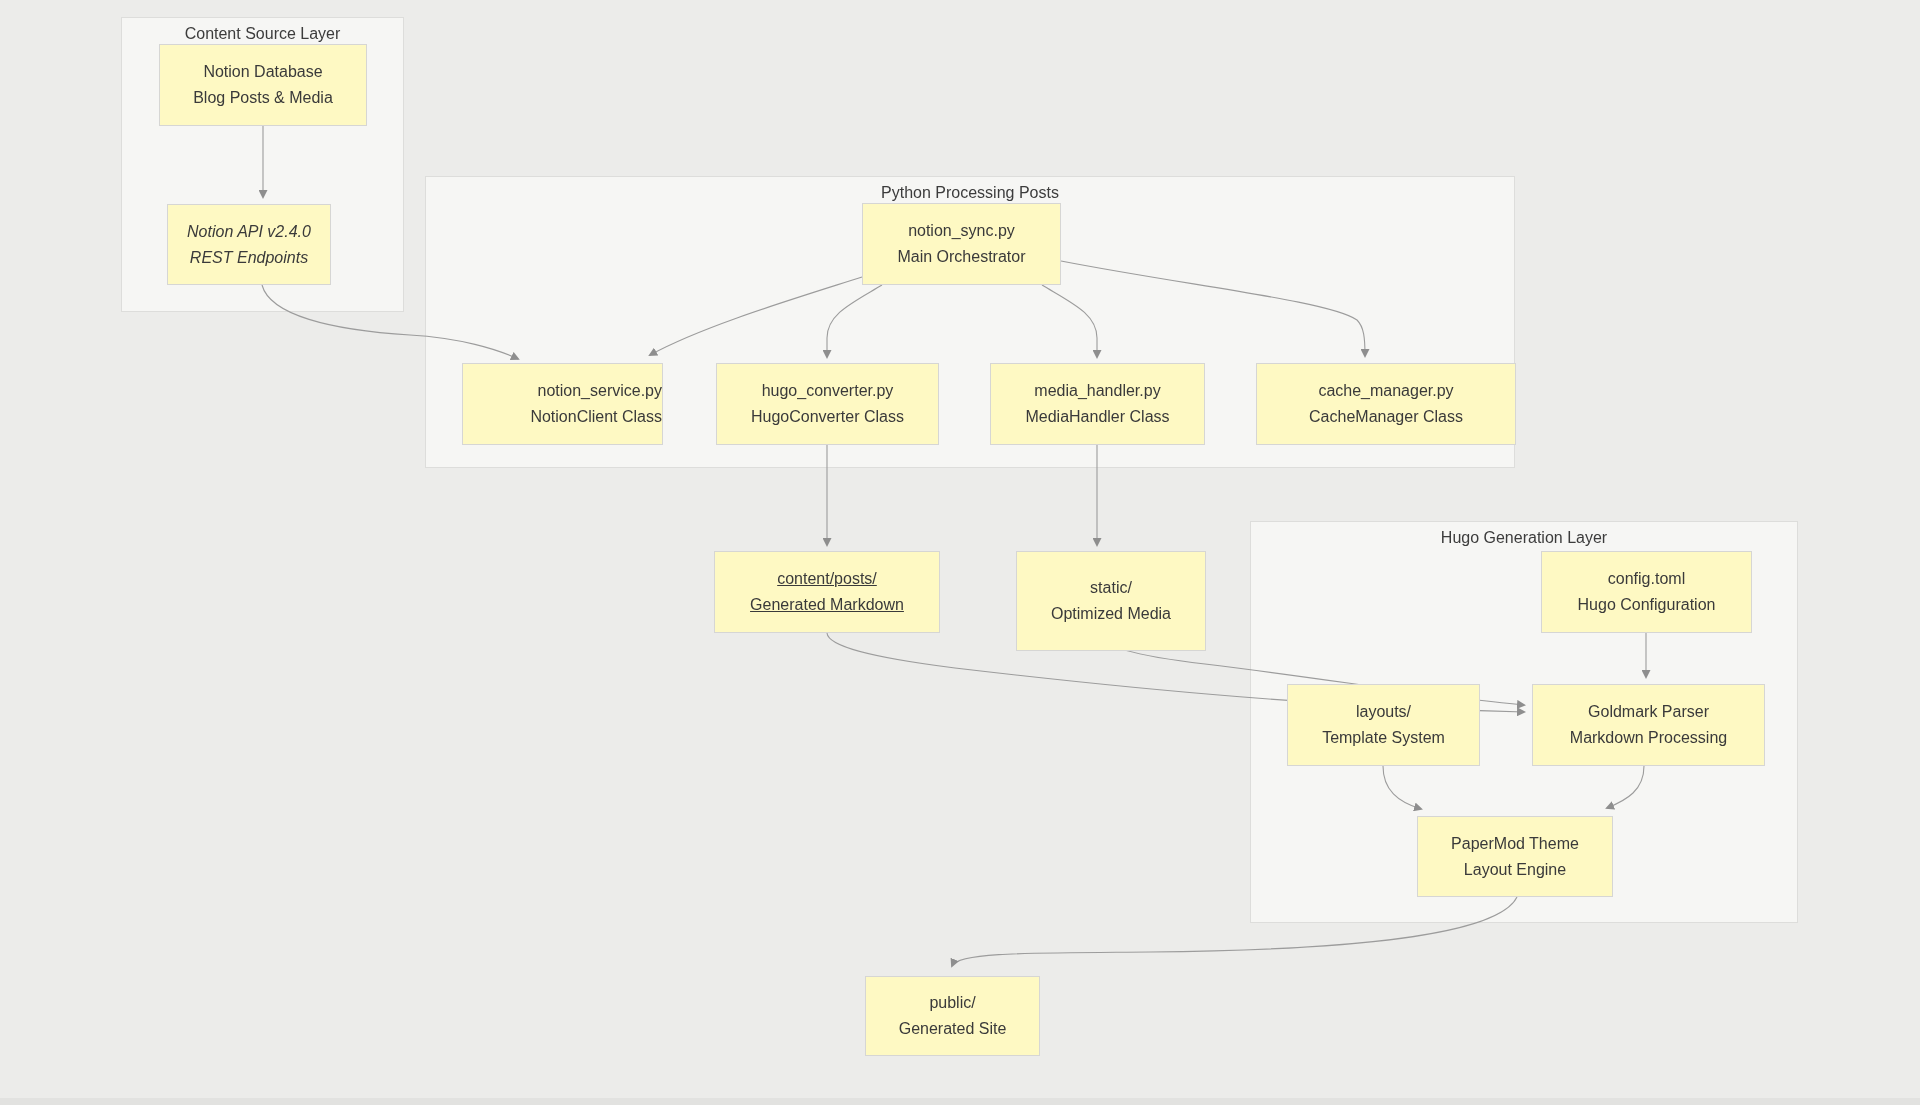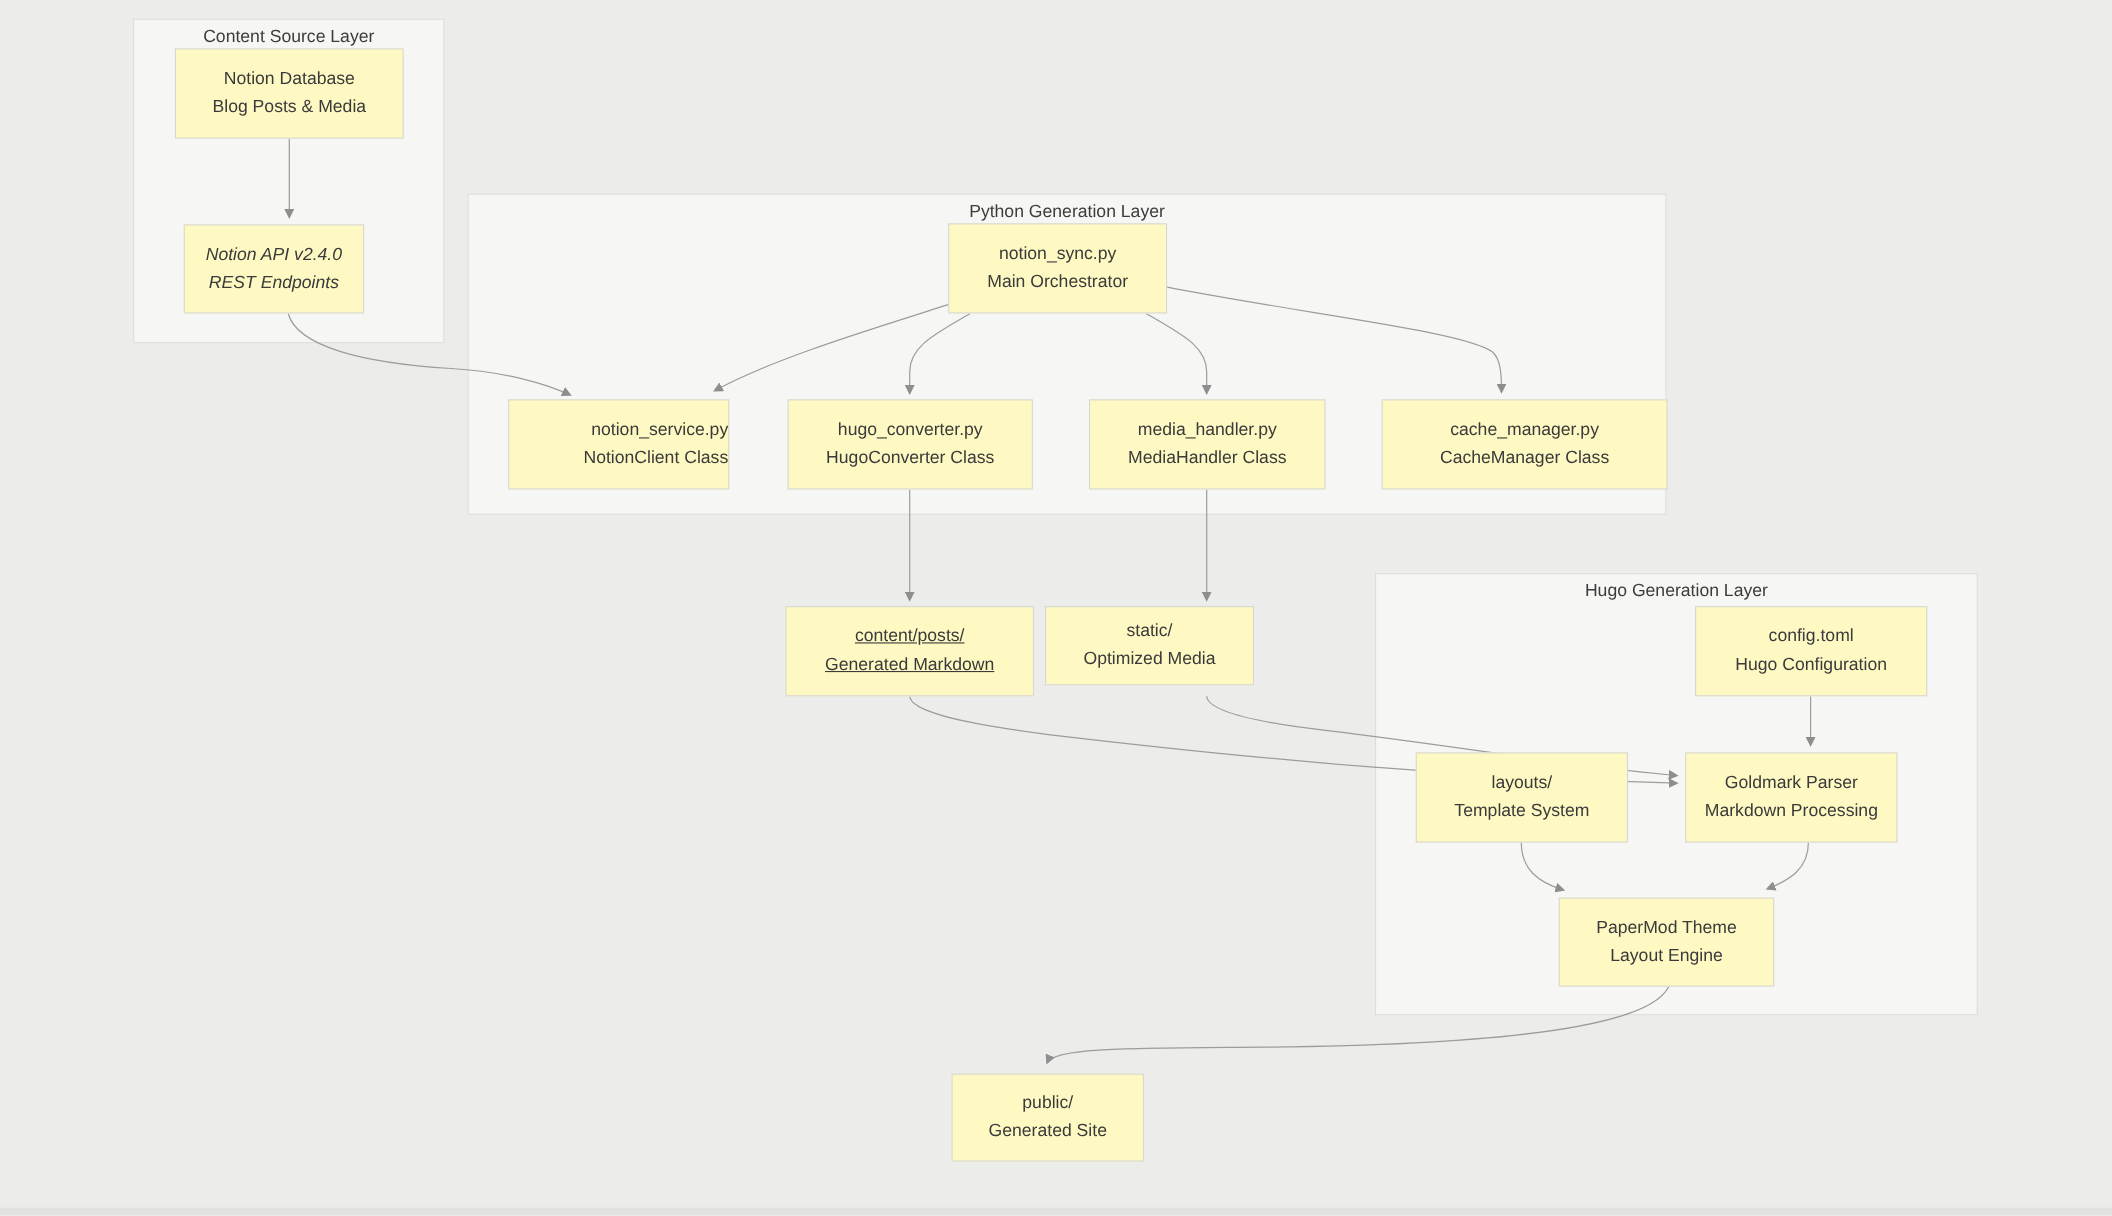--- a/index.html
+++ b/index.html
@@ -40,21 +40,21 @@
 </head>
 <body>
 
 <div class="canvas">
 
   <div class="cluster" style="left:121px;top:17px;width:283px;height:295px;">
     <div class="cluster-title">Content Source Layer</div>
   </div>
 
   <div class="cluster" style="left:425px;top:176px;width:1090px;height:292px;">
-    <div class="cluster-title">Python Generation Layer</div>
+    <div class="cluster-title">Python Processing Posts</div>
   </div>
 
 
   <div class="cluster" style="left:1250px;top:521px;width:548px;height:402px;">
     <div class="cluster-title">Hugo Generation Layer</div>
   </div>
 
   <svg class="edges" width="1920" height="1105" viewBox="0 0 1920 1105">
     <defs>
       <marker id="arrow" markerUnits="userSpaceOnUse" markerWidth="9" markerHeight="9" refX="7" refY="4.5" orient="auto">
@@ -110,36 +110,36 @@
   <div class="node" style="left:1256px;top:363px;width:260px;height:82px;">
     <span>cache_manager.py</span>
     <span>CacheManager Class</span>
   </div>
 
   <div class="node" style="left:714px;top:551px;width:226px;height:82px;text-decoration:underline;">
     <span>content/posts/</span>
     <span>Generated Markdown</span>
   </div>
 
-  <div class="node" style="left:950px;top:551px;width:190px;height:72px;text-align:center;">
+  <div class="node" style="left:1016px;top:551px;width:190px;height:100px;text-align:center;">
     <span>static/</span>
     <span>Optimized Media</span>
   </div>
 
   <div class="node" style="left:1541px;top:551px;width:211px;height:82px;">
     <span>config.toml</span>
     <span>Hugo Configuration</span>
   </div>
 
   <div class="node" style="left:1287px;top:684px;width:193px;height:82px;">
     <span>layouts/</span>
     <span>Template System</span>
   </div>
 
-  <div class="node" style="left:1532px;top:684px;width:193px;height:82px;">
+  <div class="node" style="left:1532px;top:684px;width:233px;height:82px;">
     <span>Goldmark Parser</span>
     <span>Markdown Processing</span>
   </div>
 
   <div class="node" style="left:1417px;top:816px;width:196px;height:81px;">
     <span>PaperMod Theme</span>
     <span>Layout Engine</span>
   </div>
 
   <div class="node" style="left:865px;top:976px;width:175px;height:80px;">

